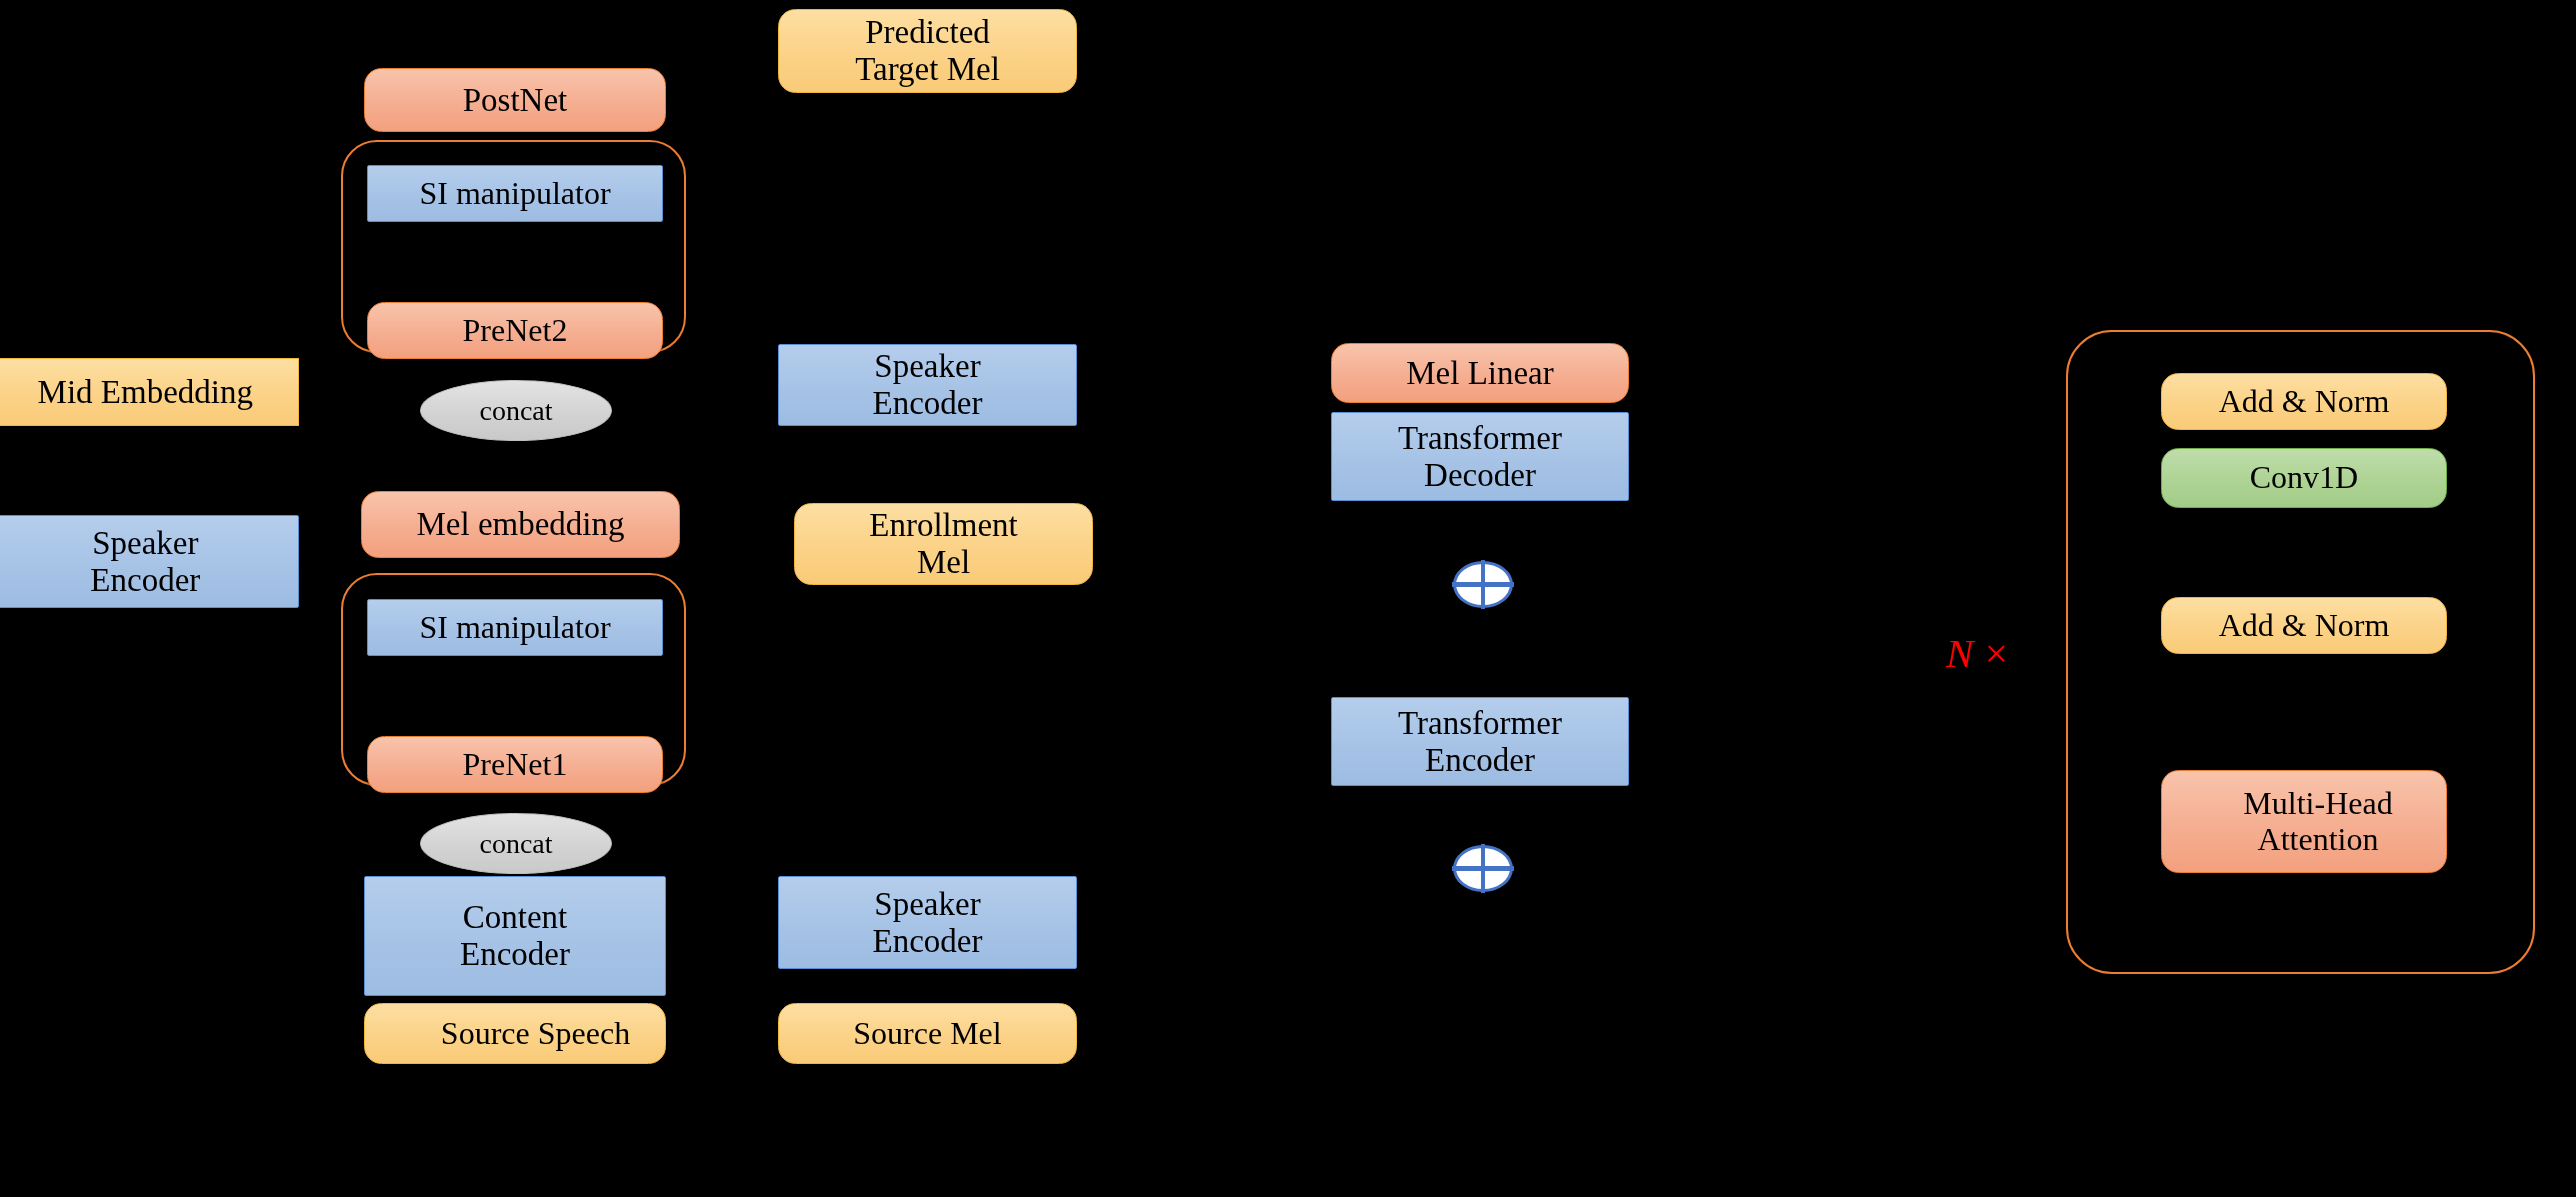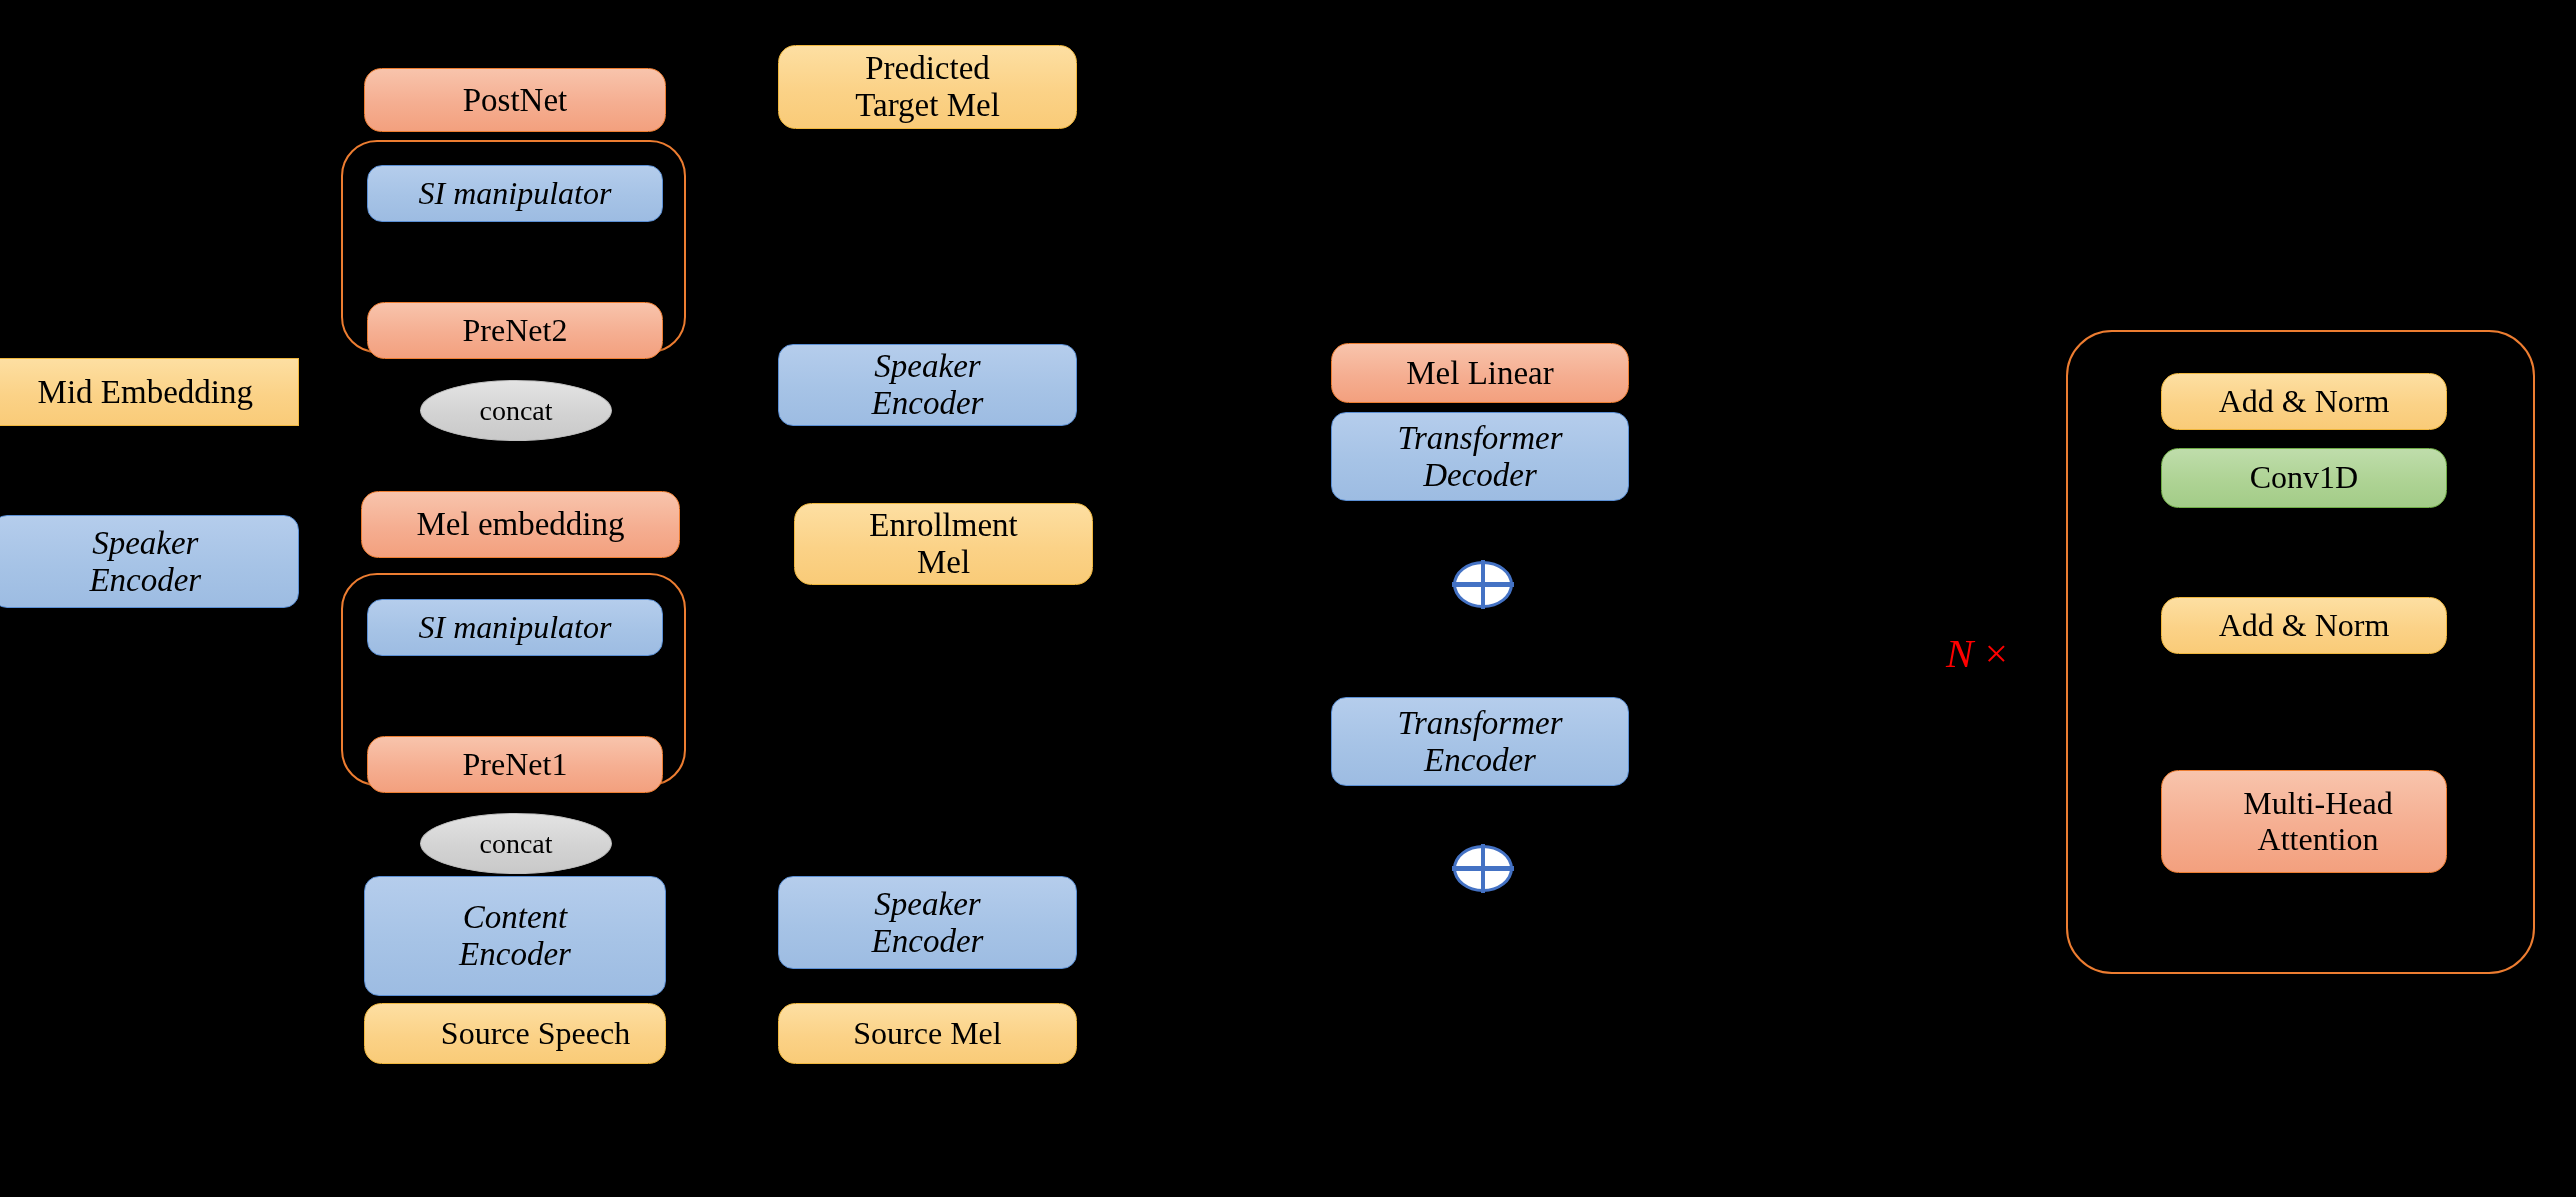--- a/index.html
+++ b/index.html
@@ -24,23 +24,22 @@
   .salmon{
     background:linear-gradient(180deg,#F8C4AC 0%,#F5AE91 55%,#F3A07E 100%);
     border:1.5px solid #ED7D31;
     border-radius:17.5px;
     box-shadow:0 2.6px 3.6px rgba(0,0,0,.35);
     margin-top:38px;
   }
   .blue{
     background:linear-gradient(180deg,#B5CDEC 0%,#A6C3E6 55%,#9DBCE2 100%);
     border:1.5px solid #5B8FD4;
-    border-radius:15px;
+    border-radius:2px;
     box-shadow:0 2.6px 3.6px rgba(0,0,0,.35);
-    font-style:italic;
   }
   .yellow{
     background:linear-gradient(180deg,#FDDFA2 0%,#FBD287 55%,#F9CB78 100%);
     border:1.5px solid #F0B73E;
     border-radius:17.5px;
     box-shadow:0 2.6px 3.6px rgba(0,0,0,.35);
   }
   .green{
     background:linear-gradient(180deg,#BFDDAB 0%,#AED394 55%,#A3CC88 100%);
     border:1.5px solid #70AD47;
@@ -124,21 +123,21 @@
 
   <div class="node salmon" style="left:367px;top:698px;width:296px;height:57px;font-size:32px;">PreNet1</div>
 
   <div class="ellipse" style="left:420px;top:813px;width:192px;height:61px;font-size:28px;">concat</div>
 
   <div class="node blue" style="left:364px;top:876px;width:302px;height:120px;font-size:33px;">Content
 Encoder</div>
 
   <div class="node yellow" style="left:364px;top:1003px;width:302px;height:61px;font-size:32px;padding-left:41px;">Source Speech</div>
 
-  <div class="node yellow" style="left:778px;top:9.3px;width:299px;height:84px;font-size:33px;margin-top:36px;">Predicted
+  <div class="node yellow" style="left:778px;top:9.3px;width:299px;height:84px;font-size:33px;">Predicted
 Target Mel</div>
 
   <div class="node blue" style="left:778px;top:344px;width:299px;height:82px;font-size:33px;">Speaker
 Encoder</div>
 
   <div class="node yellow" style="left:794px;top:503px;width:299px;height:82px;font-size:33px;">Enrollment
 Mel</div>
 
   <div class="node blue" style="left:778px;top:876px;width:299px;height:93px;font-size:33px;">Speaker
 Encoder</div>

